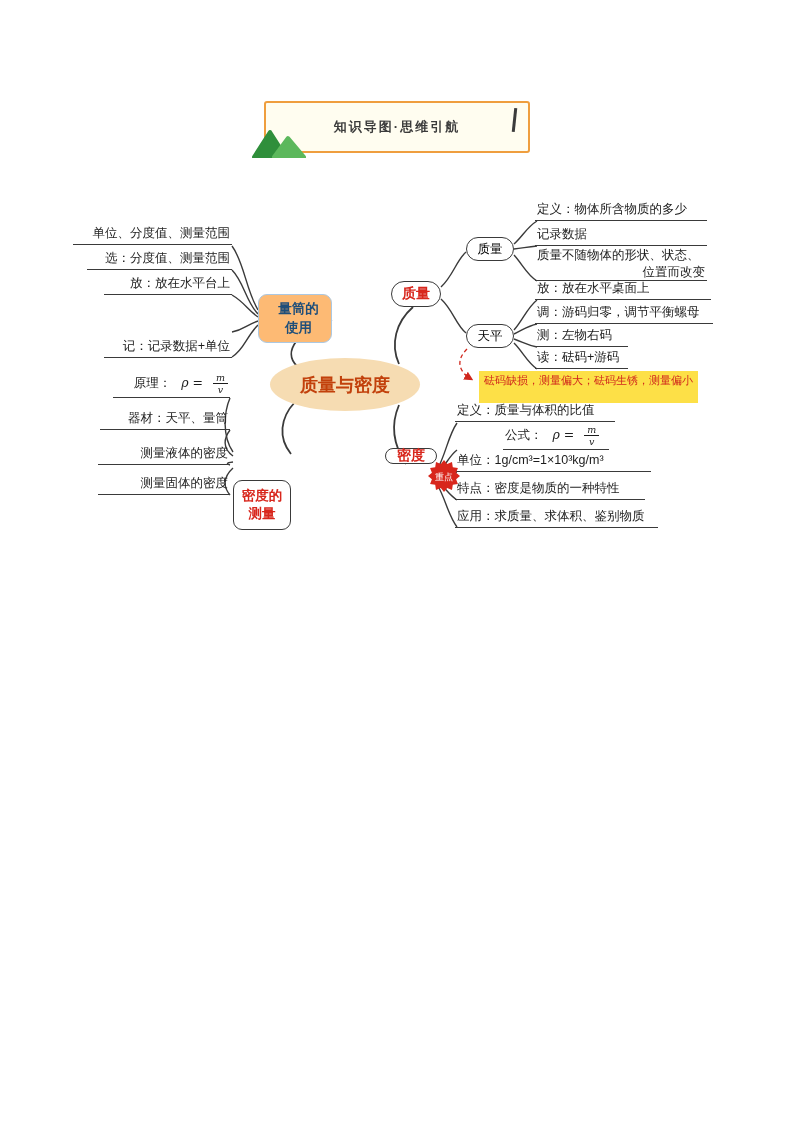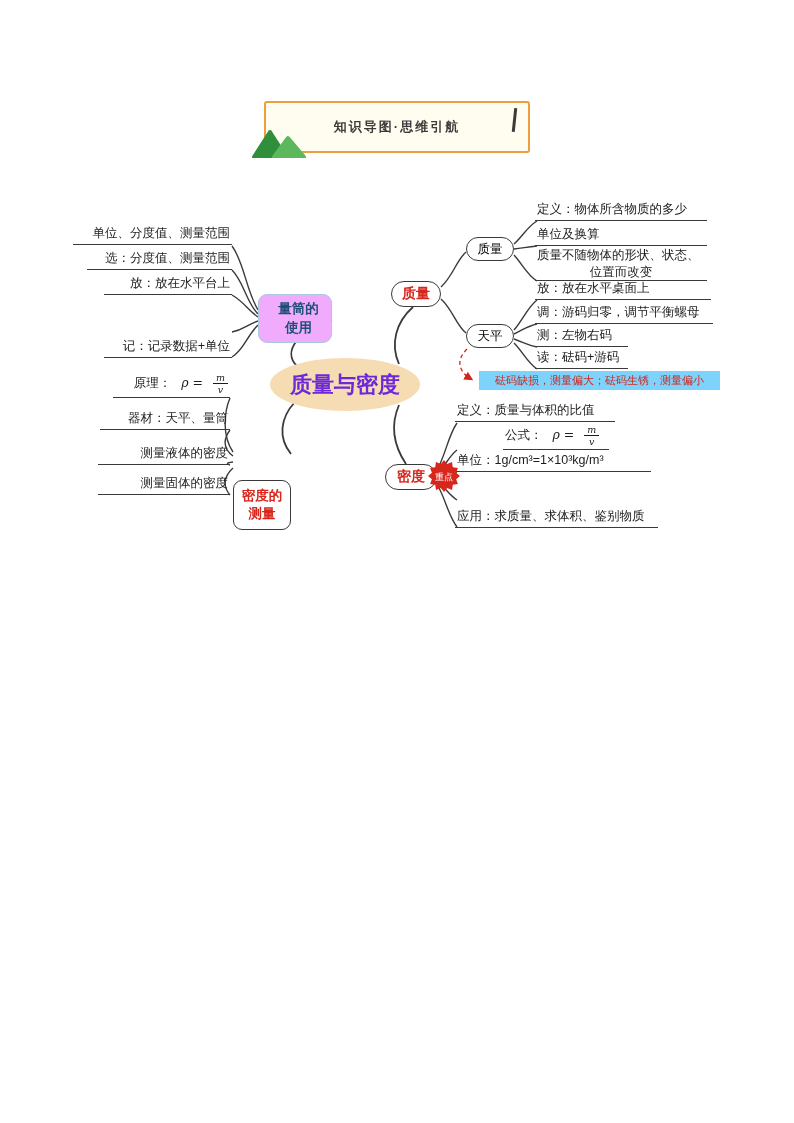--- a/index.html
+++ b/index.html
@@ -7,44 +7,44 @@
         font-family:"Liberation Sans","DejaVu Sans",sans-serif;}
 
   
   .wires{position:absolute;left:0;top:0;z-index:0;}
 
   
   .leaf{position:absolute;z-index:1;border-bottom:1.5px solid #3a3a3a;
         font-size:12.5px;color:#1c1c1c;line-height:1.35;padding:0 2px 2px 2px;
         box-sizing:border-box;white-space:nowrap;}
   .leaf.alignR{text-align:right;}
-  .leaf .l2{display:block;text-align:center;white-space:nowrap;}
+  .leaf .l2{display:block;text-align:right;white-space:nowrap;}
   .leaf.fracline{display:flex;align-items:center;gap:10px;}
   .leaf.fracline.alignR{justify-content:flex-end;}
   .rho{font-family:"DejaVu Serif","Liberation Serif",serif;font-style:italic;}
   .frac{display:inline-flex;flex-direction:column;align-items:center;line-height:1;
         font-family:"DejaVu Serif","Liberation Serif",serif;font-style:italic;font-size:9.5px;}
   .frac .num{border-bottom:1px solid #1c1c1c;padding:0 3px 1px 3px;}
   .frac .den{padding-top:1px;}
 
   
   .node{position:absolute;z-index:2;background:#ffffff;border:1.5px solid #3a3a3a;
         display:flex;align-items:center;justify-content:center;box-sizing:border-box;}
   .pill{border-radius:14px;font-size:14px;font-weight:bold;}
   .pill.small{font-size:12.5px;font-weight:normal;border-width:1.2px;border-radius:12px;}
   .bigbox{border-radius:9px;flex-direction:column;font-size:13.5px;font-weight:bold;line-height:1.35;}
   .red{color:#d8261c;}
-  .cylnode{background:#f0abfc;border:1px solid #abc8e2;color:#1f4e79;padding-left:7px;}
+  .cylnode{background:#fdba74;border:1px solid #abc8e2;color:#1f4e79;padding-left:7px;}
   .ellipse{position:absolute;z-index:2;background:#f6dcb2;border-radius:50%;
            display:flex;align-items:center;justify-content:center;
-           font-size:22px;font-weight:bold;color:#6d28d9;}
-
-  
-  .note{position:absolute;z-index:2;background:#7dd3fc;color:#d0271d;font-size:11px;
-        line-height:19px;height:19px;padding:0 16px;white-space:nowrap;}
+           font-size:18px;font-weight:bold;color:#c2410c;}
+
+  
+  .note{position:absolute;z-index:2;background:#fde047;color:#d0271d;font-size:11px;
+        line-height:19px;height:32px;padding:0 5px;white-space:nowrap;}
 
   
   .banner{position:absolute;left:264px;top:101px;width:266px;height:52px;
           border:2px solid #ef9e3e;background:#fffdf0;border-radius:3px;z-index:2;
           display:flex;align-items:center;justify-content:center;box-sizing:border-box;}
   .banner-title{font-size:13px;font-weight:bold;color:#3b3b3b;letter-spacing:2px;}
   .pen{position:absolute;left:513px;top:108px;width:3px;height:24px;background:#3b3b3b;
        transform:rotate(6deg);z-index:3;}
   .mountain{position:absolute;left:250px;top:126px;z-index:3;}
 
@@ -118,21 +118,21 @@
   </div>
 
   <div class="node pill small" style="left:466px;top:237px;width:48px;height:24px;">
     <span>质量</span>
   </div>
 
   <div class="leaf" style="left:535px;top:201px;width:172px;">
     <span>定义：物体所含物质的多少</span>
   </div>
   <div class="leaf" style="left:535px;top:226px;width:172px;">
-    <span>单位及换算</span>
+    <span>记录数据</span>
   </div>
   <div class="leaf" style="left:535px;top:247px;width:172px;height:34px;">
     <span>质量不随物体的形状、状态、</span>
     <span class="l2">位置而改变</span>
   </div>
 
   <div class="node pill small" style="left:466px;top:324px;width:48px;height:24px;">
     <span>天平</span>
   </div>
 
@@ -187,21 +187,21 @@
   <div class="leaf alignR" style="left:100px;top:410px;width:130px;">
     <span>器材：天平、量筒</span>
   </div>
   <div class="leaf alignR" style="left:98px;top:445px;width:132px;">
     <span>测量液体的密度</span>
   </div>
   <div class="leaf alignR" style="left:98px;top:475px;width:132px;">
     <span>测量固体的密度</span>
   </div>
 
-  <div class="node pill red" style="left:385px;top:464px;width:52px;height:26px;">
+  <div class="node pill red" style="left:385px;top:448px;width:52px;height:16px;">
     <span>密度</span>
   </div>
 
   <svg class="badge" width="32" height="32">
     <polygon fill="#d8261c" points="32,16 28.1,19.2 29.9,24 24.8,24.8 24,29.9 19.2,28.1 16,32 12.8,28.1 8,29.9 7.2,24.8 2.1,24 3.9,19.2 0,16 3.9,12.8 2.1,8 7.2,7.2 8,2.1 12.8,3.9 16,0 19.2,3.9 24,2.1 24.8,7.2 29.9,8 28.1,12.8"></polygon>
     <text x="16" y="19.5" font-size="9" fill="#ffffff" text-anchor="middle">重点</text>
   </svg>
 
   <div class="leaf" style="left:455px;top:402px;width:160px;">
     <span>定义：质量与体积的比值</span>
@@ -210,17 +210,20 @@
     <span>公式：</span>
     <span class="rho">ρ =</span>
     <span class="frac">
       <span class="num">m</span>
       <span class="den">v</span>
     </span>
   </div>
   <div class="leaf" style="left:455px;top:452px;width:196px;">
     <span>单位：1g/cm³=1×10³kg/m³</span>
   </div>
+  <div class="leaf" style="left:455px;top:480px;width:190px;">
+    <span>特点：密度是物质的一种特性</span>
+  </div>
   <div class="leaf" style="left:455px;top:508px;width:203px;">
     <span>应用：求质量、求体积、鉴别物质</span>
   </div>
 
 </div>
 
 </body></html>

